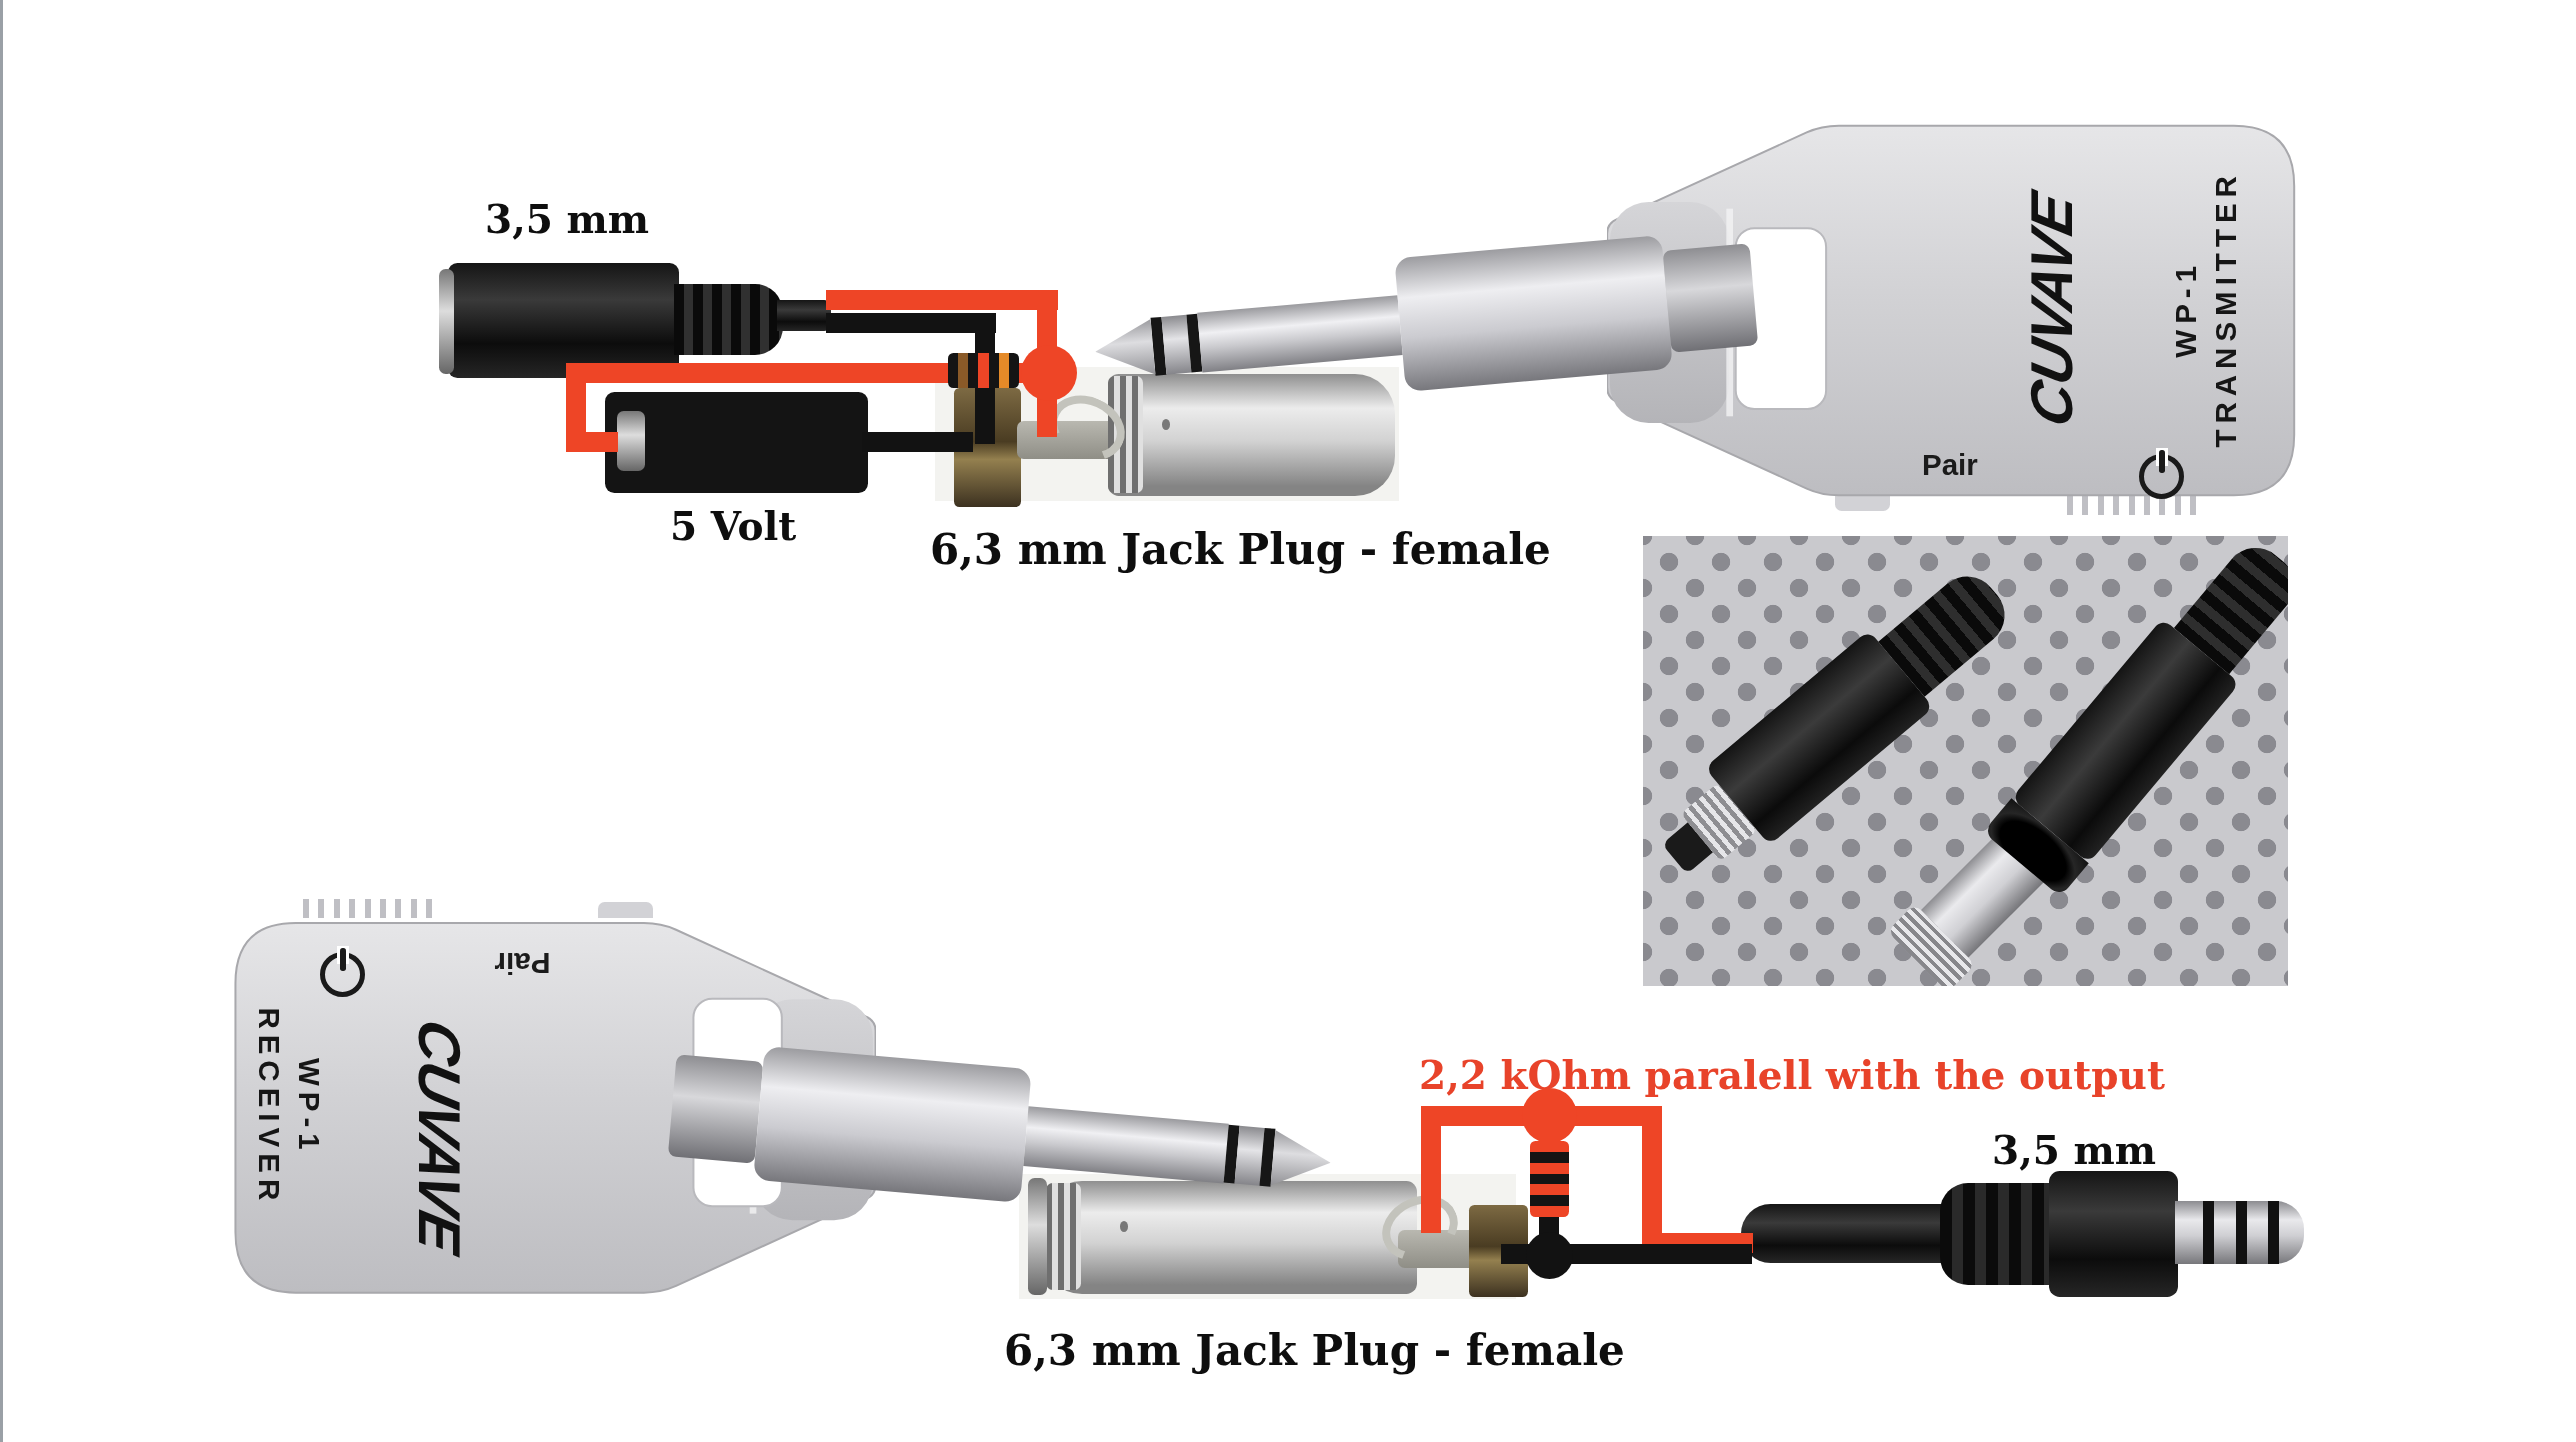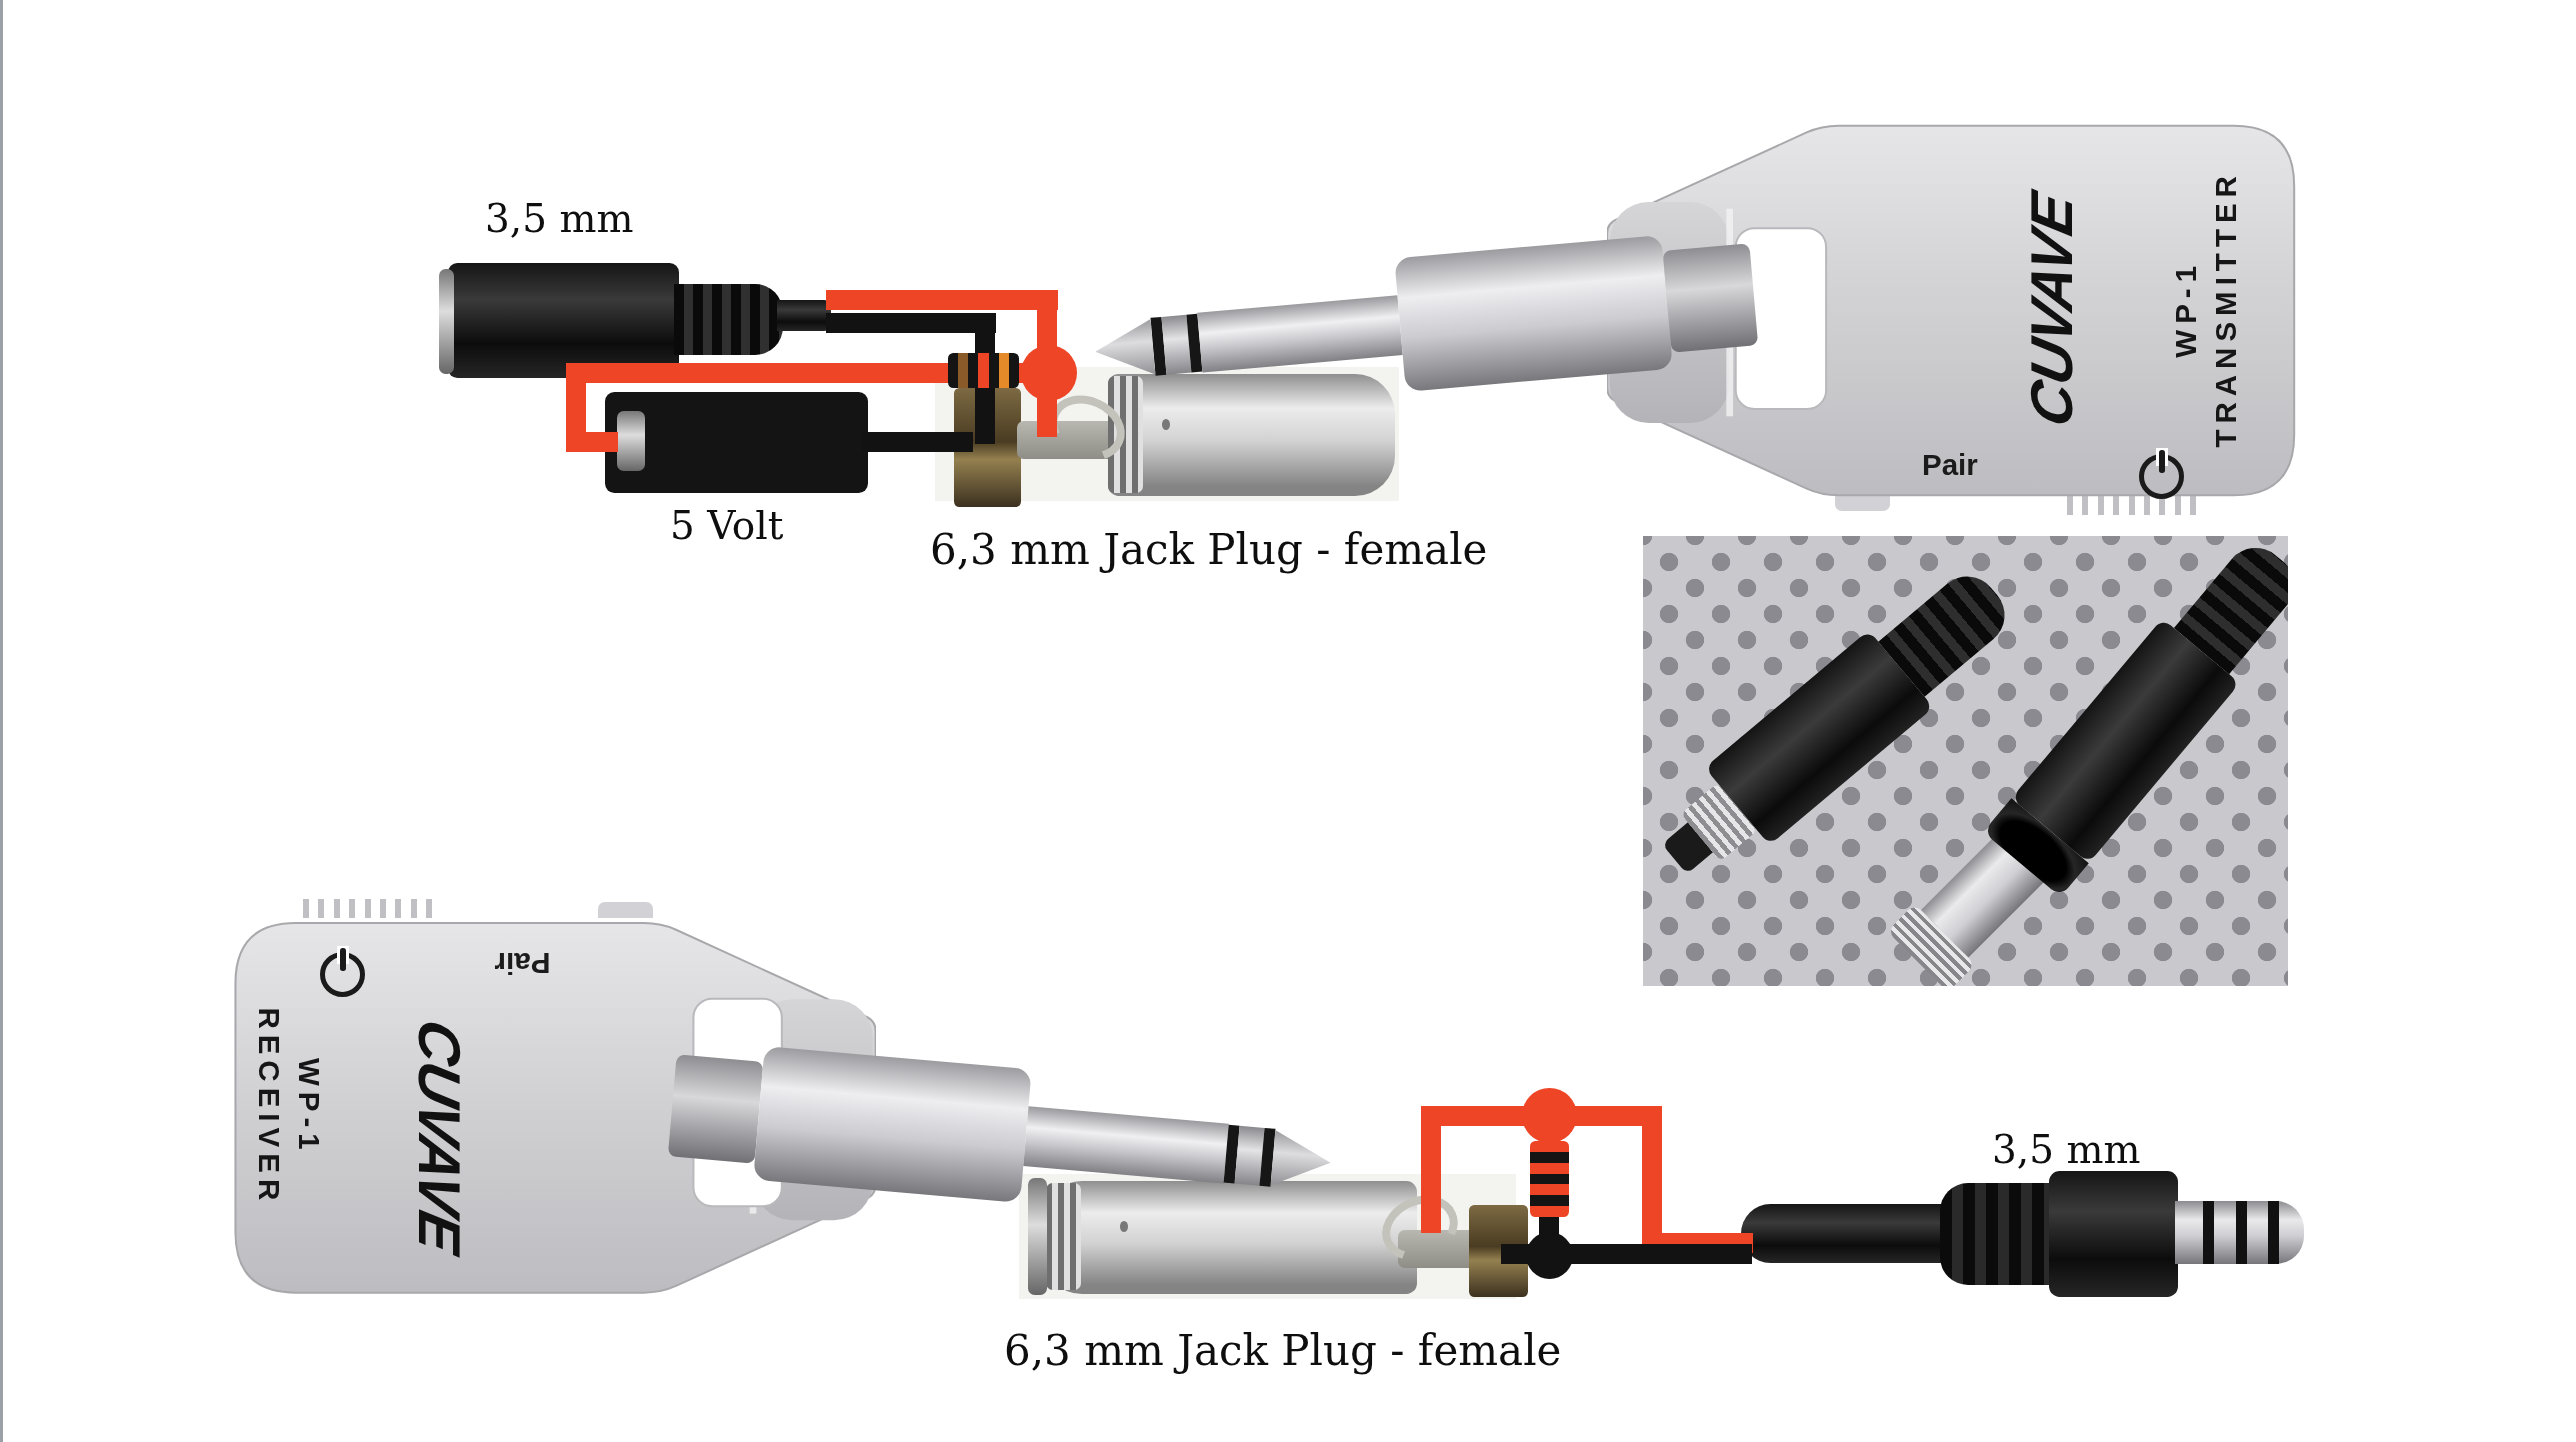--- a/index.html
+++ b/index.html
@@ -1,20 +1,20 @@
 <!DOCTYPE html>
 <html style="font-size:10.7px"><head>
 <meta charset="utf-8">
 <style>
   html,body{margin:0;padding:0;background:#ffffff;}
   #canvas{position:relative;width:2576px;height:1442px;background:#ffffff;overflow:hidden;
           font-family:"Liberation Sans",sans-serif;}
   .abs{position:absolute;}
   
-  .slab{font-family:"DejaVu Serif",serif;font-weight:normal;color:#0e0e0e;white-space:nowrap;}
+  .slab{font-family:"DejaVu Serif",serif;font-weight:bold;color:#0e0e0e;white-space:nowrap;}
   .slab.red{color:#e8432a;}
   
   .wire{position:absolute;background:#ee4526;z-index:6;}
   .wire.blk{background:#121212;}
   .dot{position:absolute;border-radius:50%;background:#ee4526;z-index:7;}
   .dot.blk{background:#121212;}
   
   .resistor{position:absolute;display:flex;z-index:7;border-radius:5.4px;overflow:hidden;}
   .resistor.h{flex-direction:row;}
   .resistor.v{flex-direction:column;}
@@ -236,20 +236,21 @@
   <div class="panel" style="left:1019px;top:1174px;width:497px;height:125px;">
     <div class="abs bcap" style="left:9.4px;top:4px;width:19px;height:117px;"></div>
     <div class="barrel" style="left:23px;top:6.7px;width:375px;height:113px;border-radius:40px 10.7px 10.7px 40px;"></div>
     <div class="threads" style="left:27px;top:9.4px;width:35px;height:107px;"></div>
     <div class="abs" style="left:101px;top:47px;width:8px;height:10.7px;background:#787878;border-radius:50%;z-index:5;"></div>
     <div class="contactwire" style="left:362px;top:23px;transform:rotate(-24deg);"></div>
     <div class="solderpin" style="left:379px;top:56px;width:106px;height:38px;"></div>
     <div class="lug" style="left:450px;top:31px;width:59px;height:92px;"></div>
   </div>
 
+  <div class="abs slab red" style="left:1419px;top:1052px;font-size:39px;">2,2 kOhm paralell with the output</div>
   <div class="abs slab" style="left:1992px;top:1127px;font-size:39px;">3,5 mm</div>
   <div class="abs slab" style="left:1004px;top:1326px;font-size:42px;">6,3 mm Jack Plug - female</div>
 
   <div class="wire" style="left:1421px;top:1118px;width:20px;height:115px;"></div>
   <div class="wire" style="left:1421px;top:1106px;width:131px;height:20px;"></div>
   <div class="dot" style="left:1522px;top:1088px;width:55px;height:55px;"></div>
   <div class="wire" style="left:1561px;top:1106px;width:101px;height:20px;"></div>
   <div class="wire" style="left:1642px;top:1106px;width:20px;height:146px;"></div>
   <div class="wire" style="left:1642px;top:1233px;width:111px;height:20px;"></div>
 

